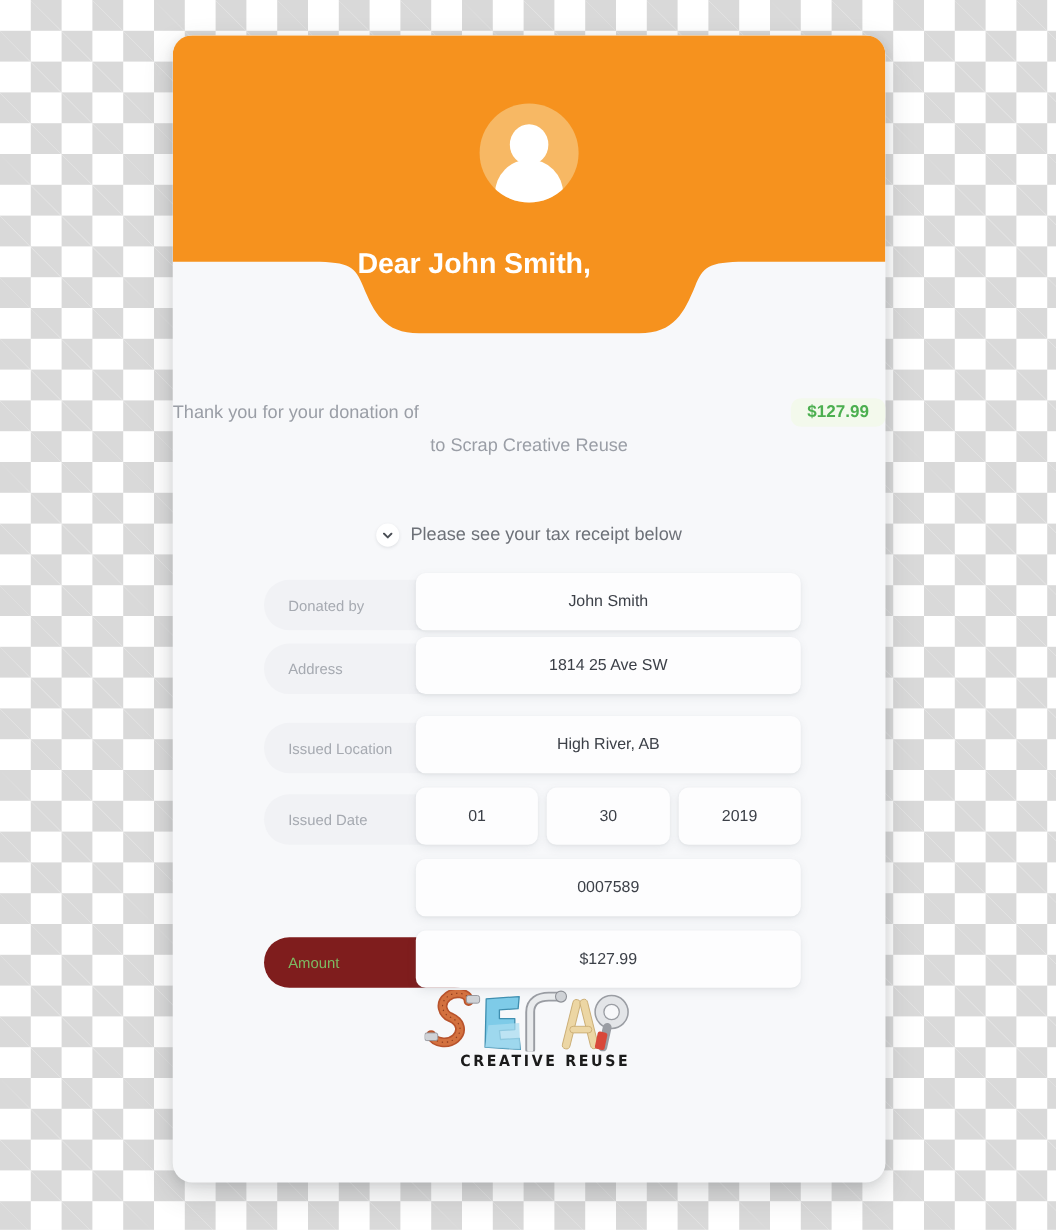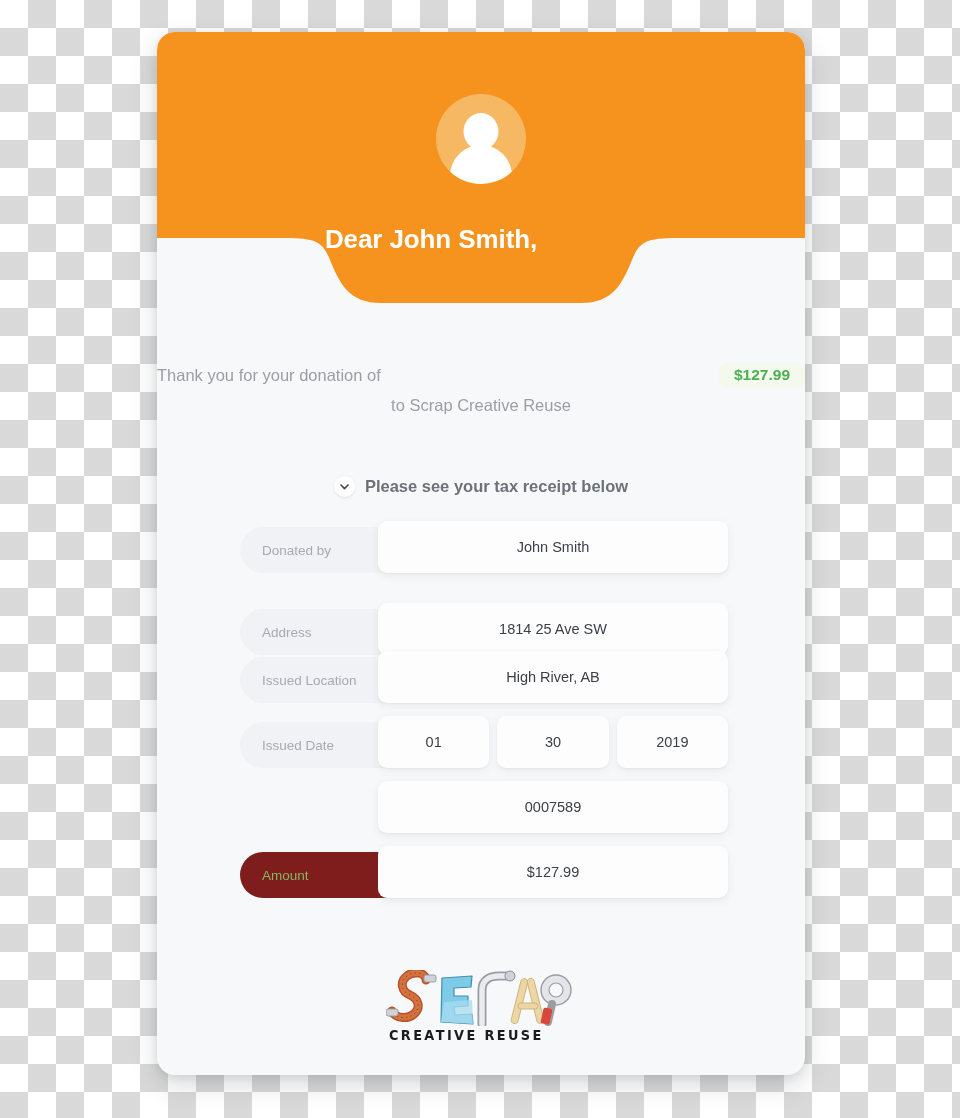--- a/index.html
+++ b/index.html
@@ -108,21 +108,20 @@
   }
 
   #see-receipt-row {
     position: absolute;
     left: 0; top: 444px;
     width: 648px;
     display: flex;
     align-items: center;
     justify-content: center;
     gap: 10px;
-    font-weight: bold;
   }
   #chevron-btn {
     width: 21px; height: 21px;
     border-radius: 50%;
     background: #ffffff;
     box-shadow: 0 1px 3px rgba(80,85,95,.14);
     display: flex; align-items: center; justify-content: center;
     flex: none;
   }
   #chevron-btn svg { display: block; }
@@ -171,24 +170,24 @@
     justify-content: center;
     color: #3c4048;
     font-size: 14.5px;
     text-align: right;
   }
 
   
   #logo {
     position: absolute;
     left: 50%;
-    top: 938px;
+    top: 868px;
     transform: translateX(-50%);
     width: 200px;
-    text-align: left;
+    text-align: right;
   }
   #logo svg { display: block; margin: 0 auto; }
   #logo-tagline {
     margin-top: 1px;
     font-family: "DejaVu Sans", sans-serif;
     font-size: 14px;
     font-weight: bold;
     letter-spacing: 2.6px;
     color: #1b1b1b;
     transform: scaleX(.92);
@@ -239,21 +238,21 @@
     <span id="see-receipt-label">Please see your tax receipt below</span>
   </div>
 
   <div class="field-row" style="top:495px">
     <div class="field-label">Donated by</div>
     <div class="field-values">
       <div class="value-card">John Smith</div>
     </div>
   </div>
 
-  <div class="field-row" style="top:577px">
+  <div class="field-row" style="top:553px">
     <div class="field-label">Address</div>
     <div class="field-values">
       <div class="value-card">1814 25 Ave SW</div>
     </div>
   </div>
 
   <div class="field-row" style="top:625px">
     <div class="field-label">Issued Location</div>
     <div class="field-values">
       <div class="value-card">High River, AB</div>

